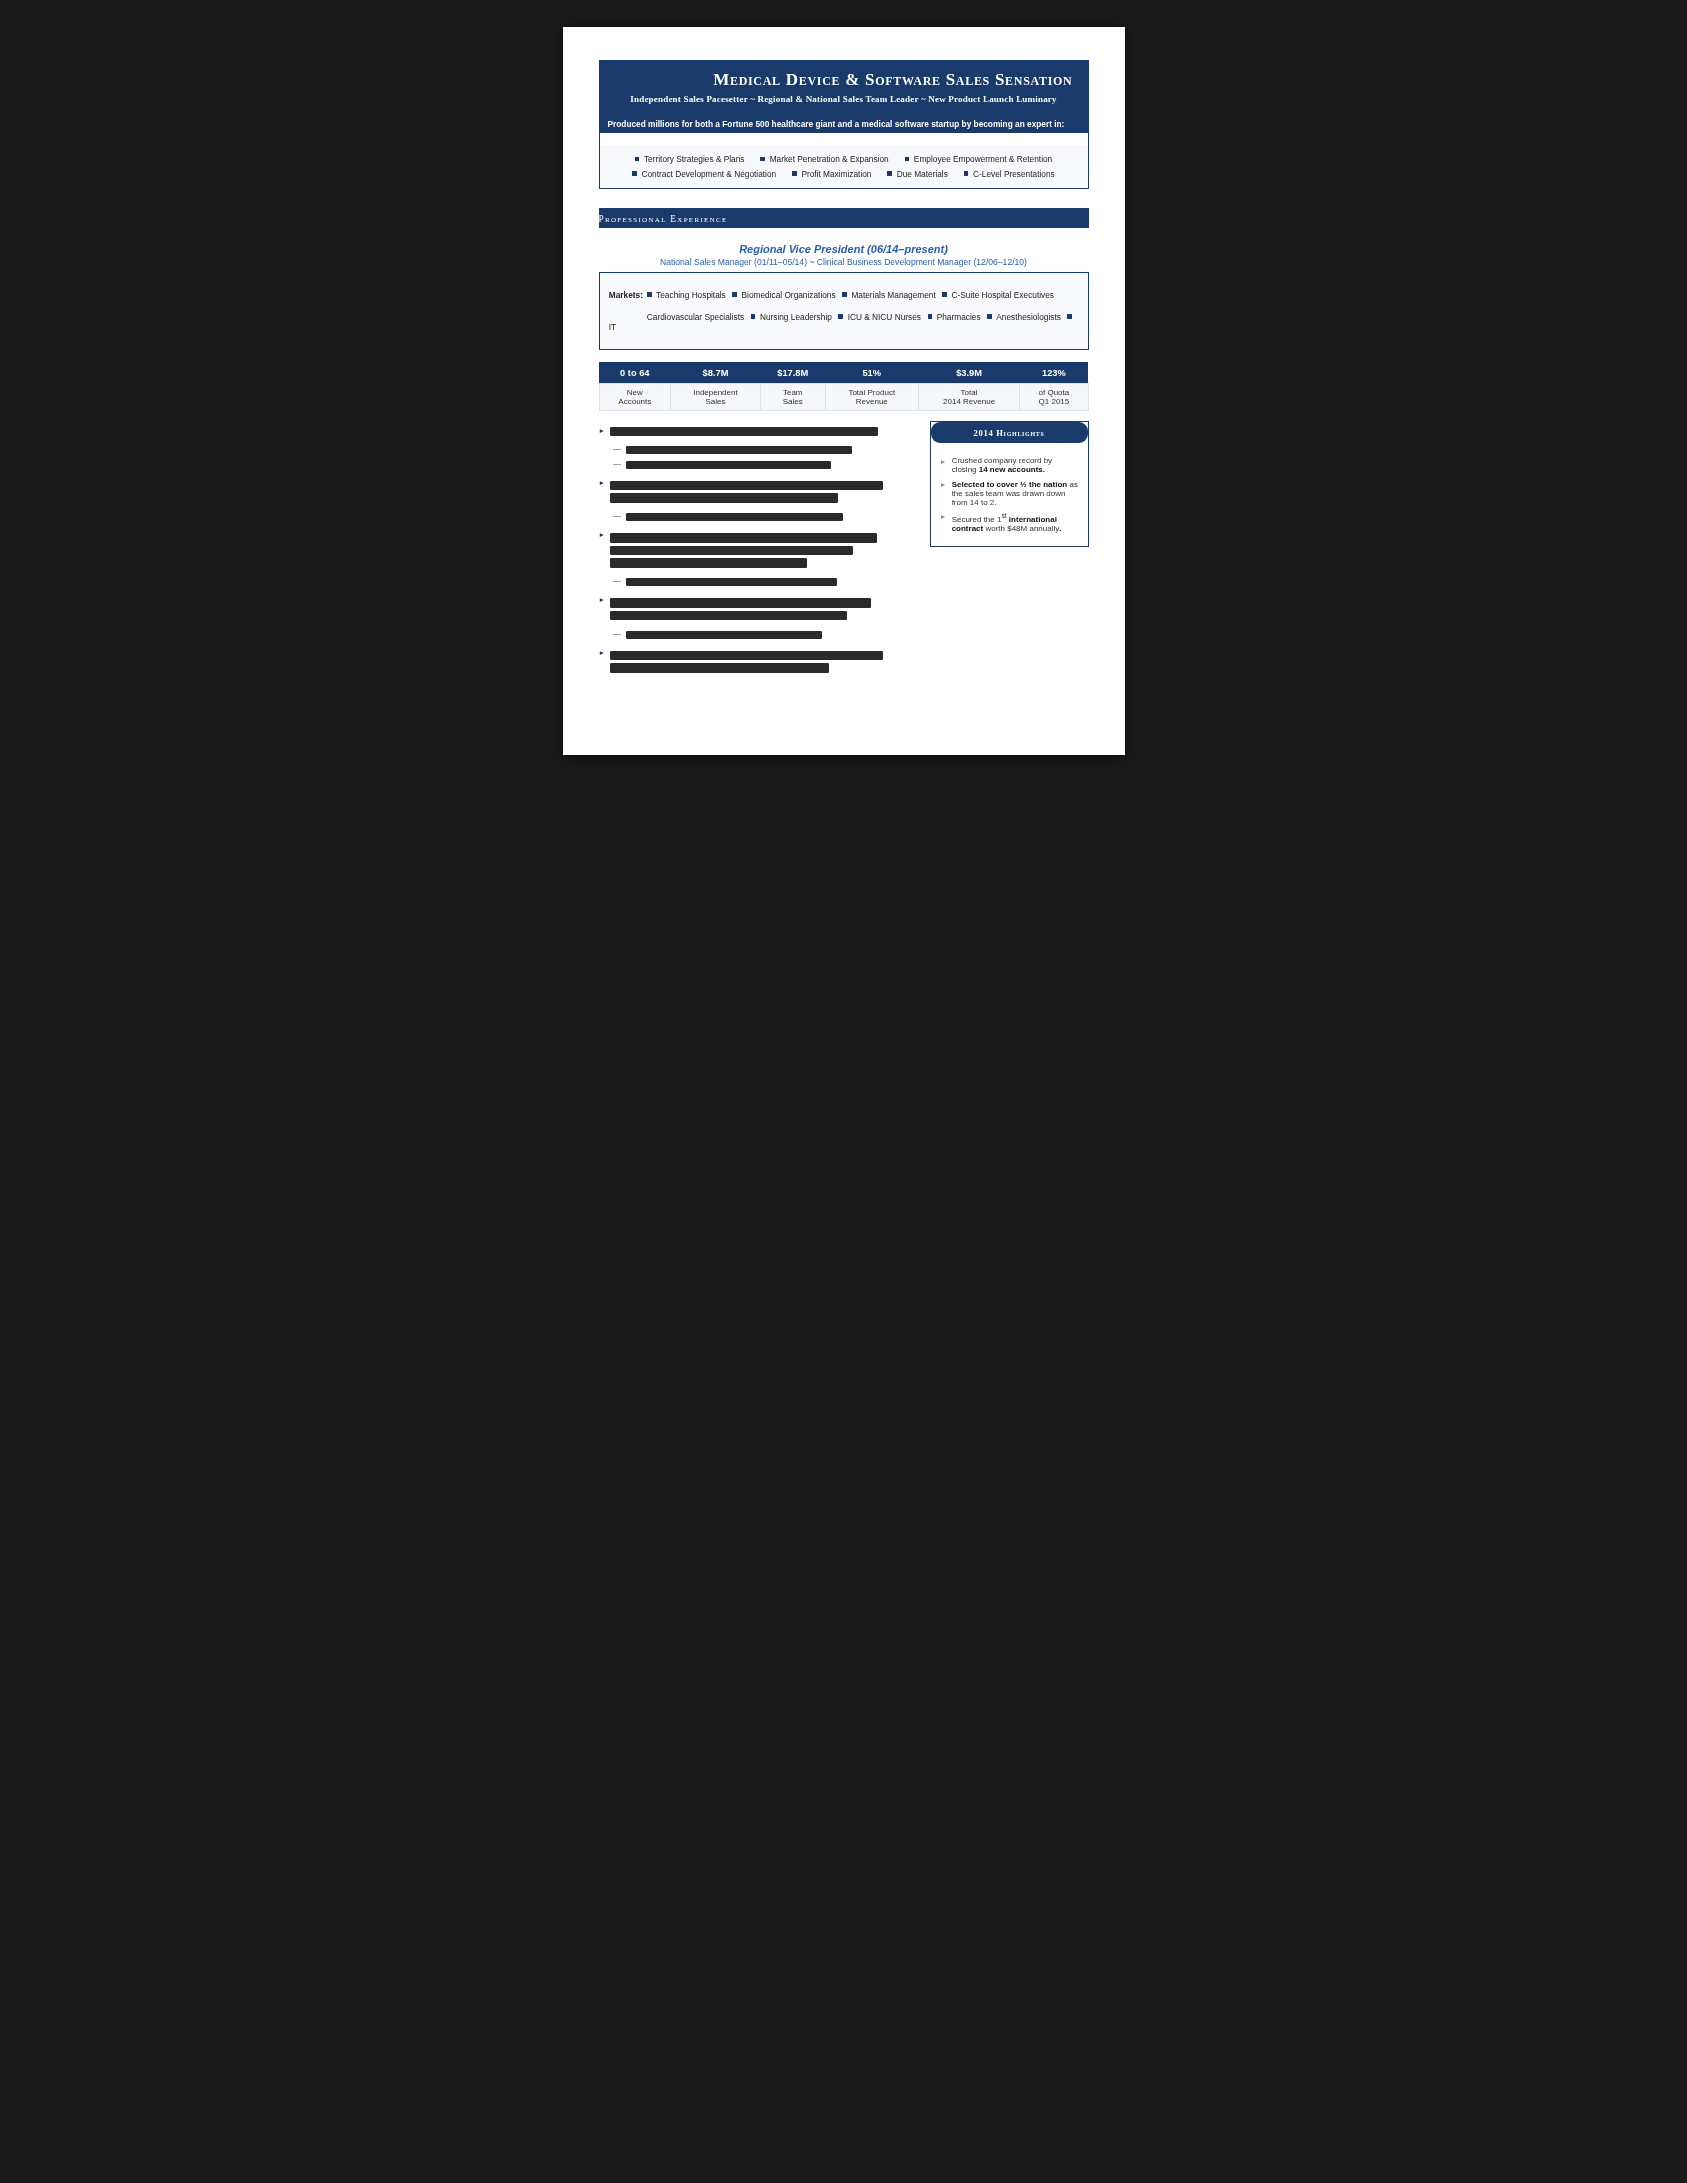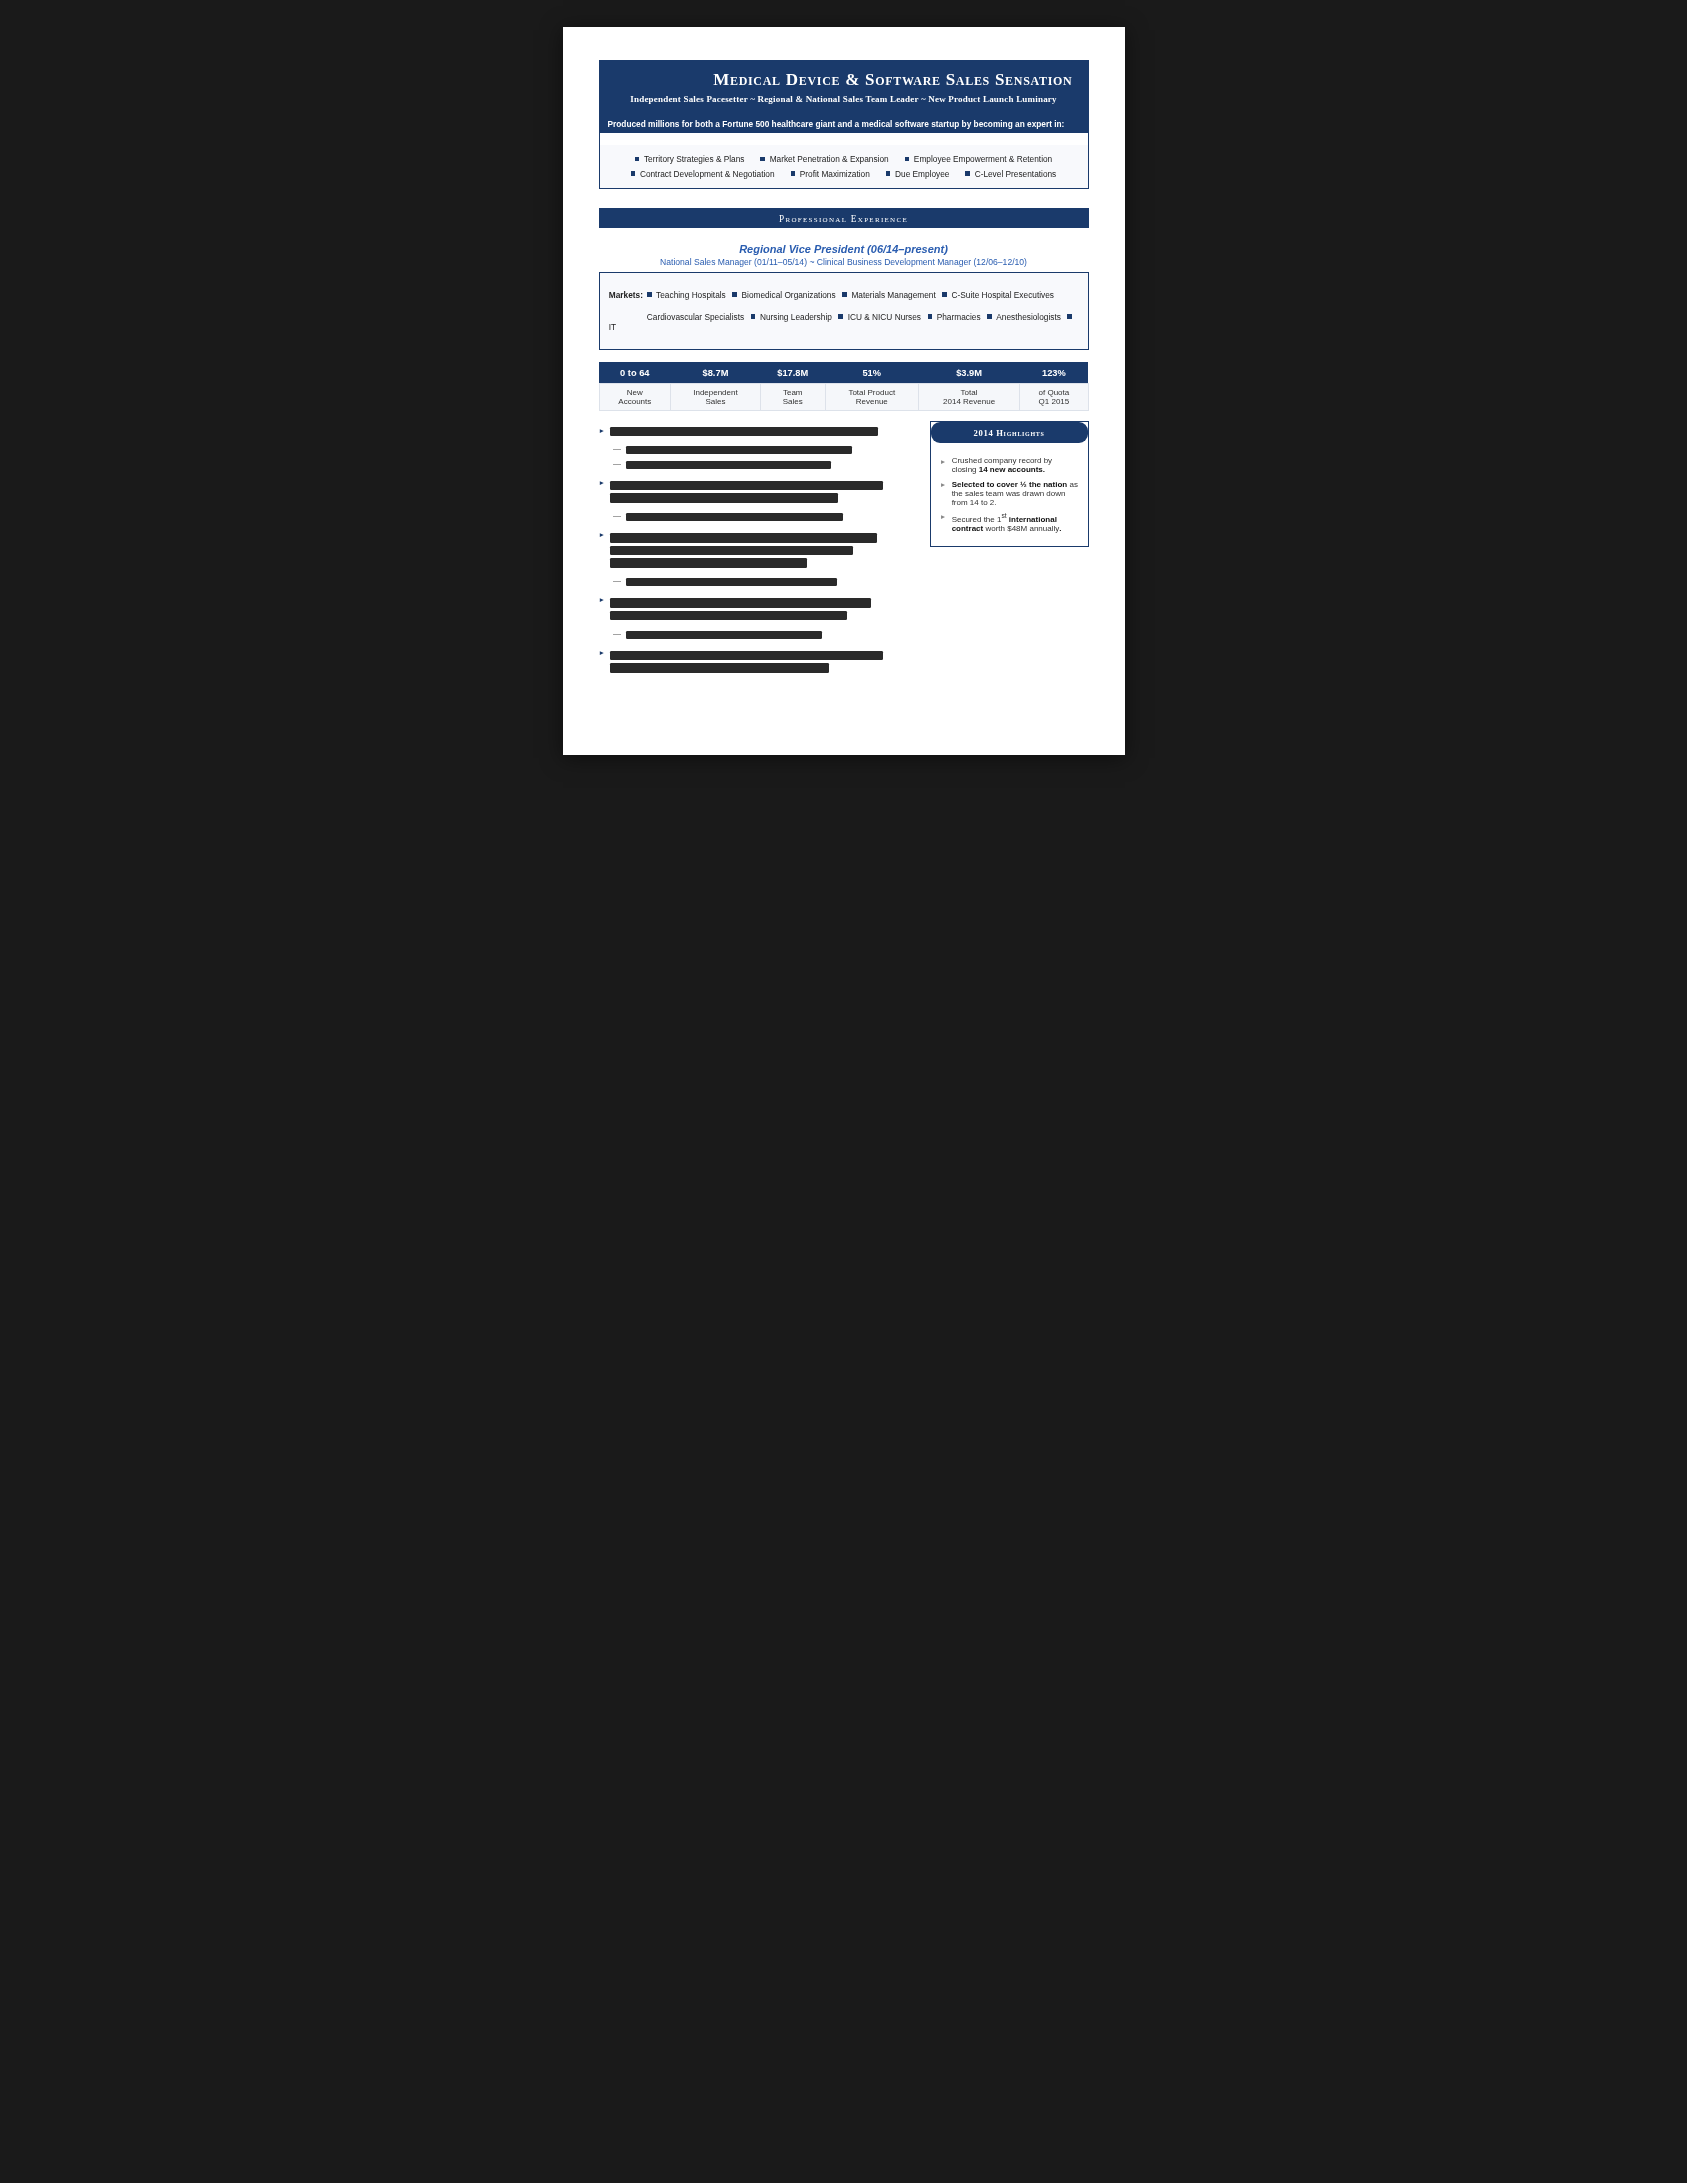--- a/index.html
+++ b/index.html
@@ -89,21 +89,21 @@
     }
 
     
     .section-divider {
       margin: 18.5px 0 4px;
       text-align: center;
     }
     .section-bar {
       background: #1a3a6b;
       padding: 4.6px 0;
-      text-align: center;
+      text-align: left;
     }
     .section-bar-title {
       color: #fff;
       font-size: 9.3px;
       font-variant: small-caps;
       letter-spacing: 1.3px;
       font-family: 'Georgia', serif;
     }
 
     
@@ -303,21 +303,21 @@
         <div class="expert-item">
           <span class="bullet-sq"></span>
           <span>Contract Development &amp; Negotiation</span>
         </div>
         <div class="expert-item">
           <span class="bullet-sq"></span>
           <span>Profit Maximization</span>
         </div>
         <div class="expert-item">
           <span class="bullet-sq"></span>
-          <span>Due Employee</span>
+          <span>Due Materials</span>
         </div>
         <div class="expert-item">
           <span class="bullet-sq"></span>
           <span>C-Level Presentations</span>
         </div>
       </div>
     </div>
   </div>
 
   <div class="section-divider">

